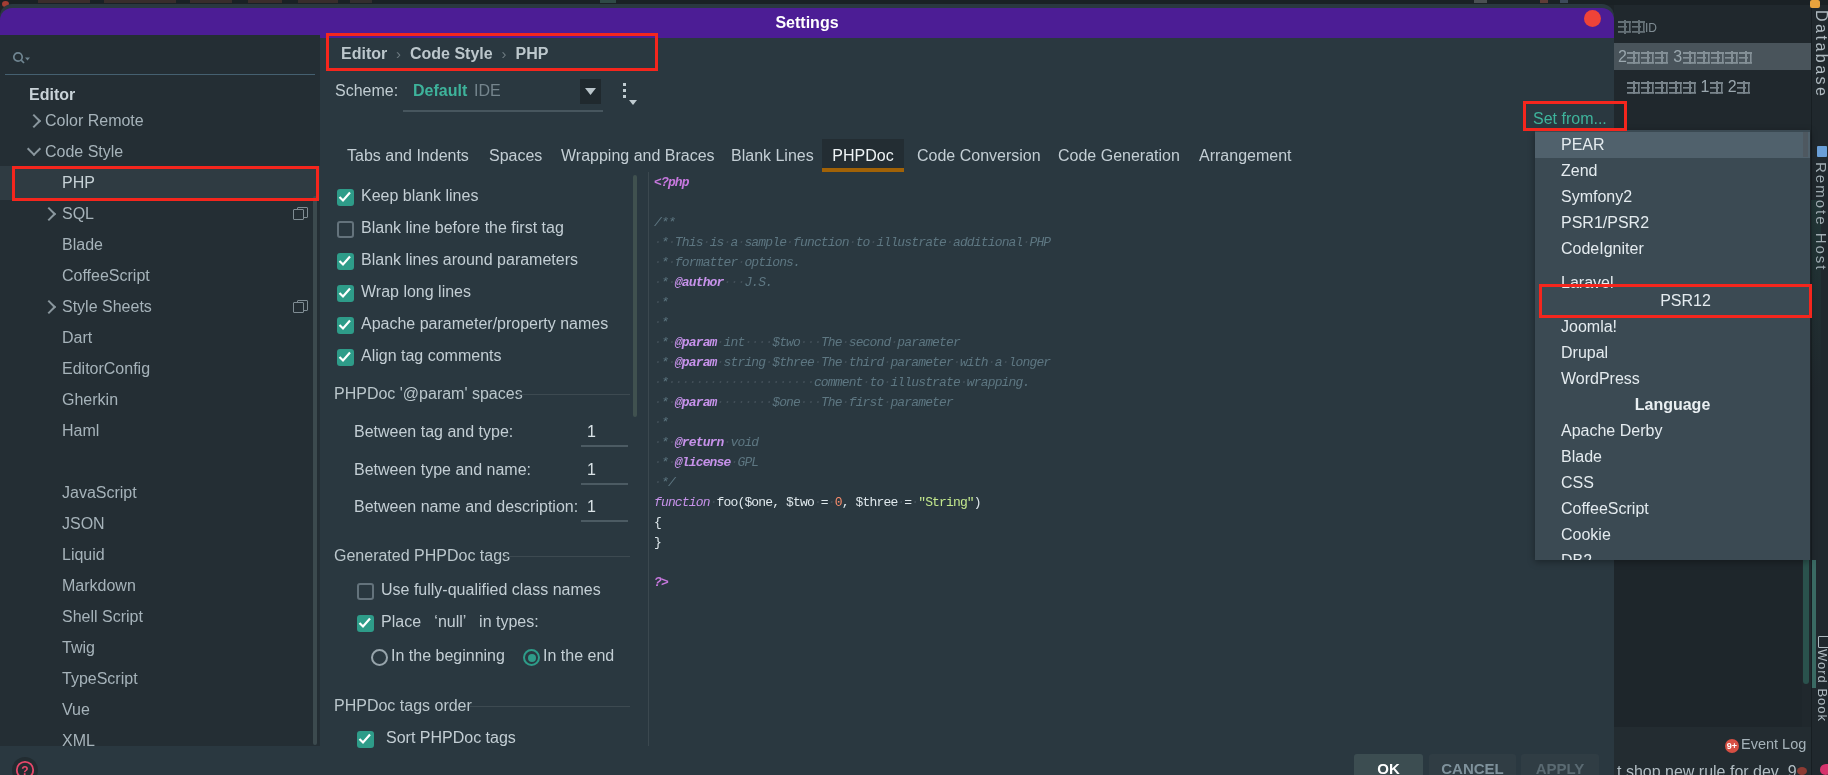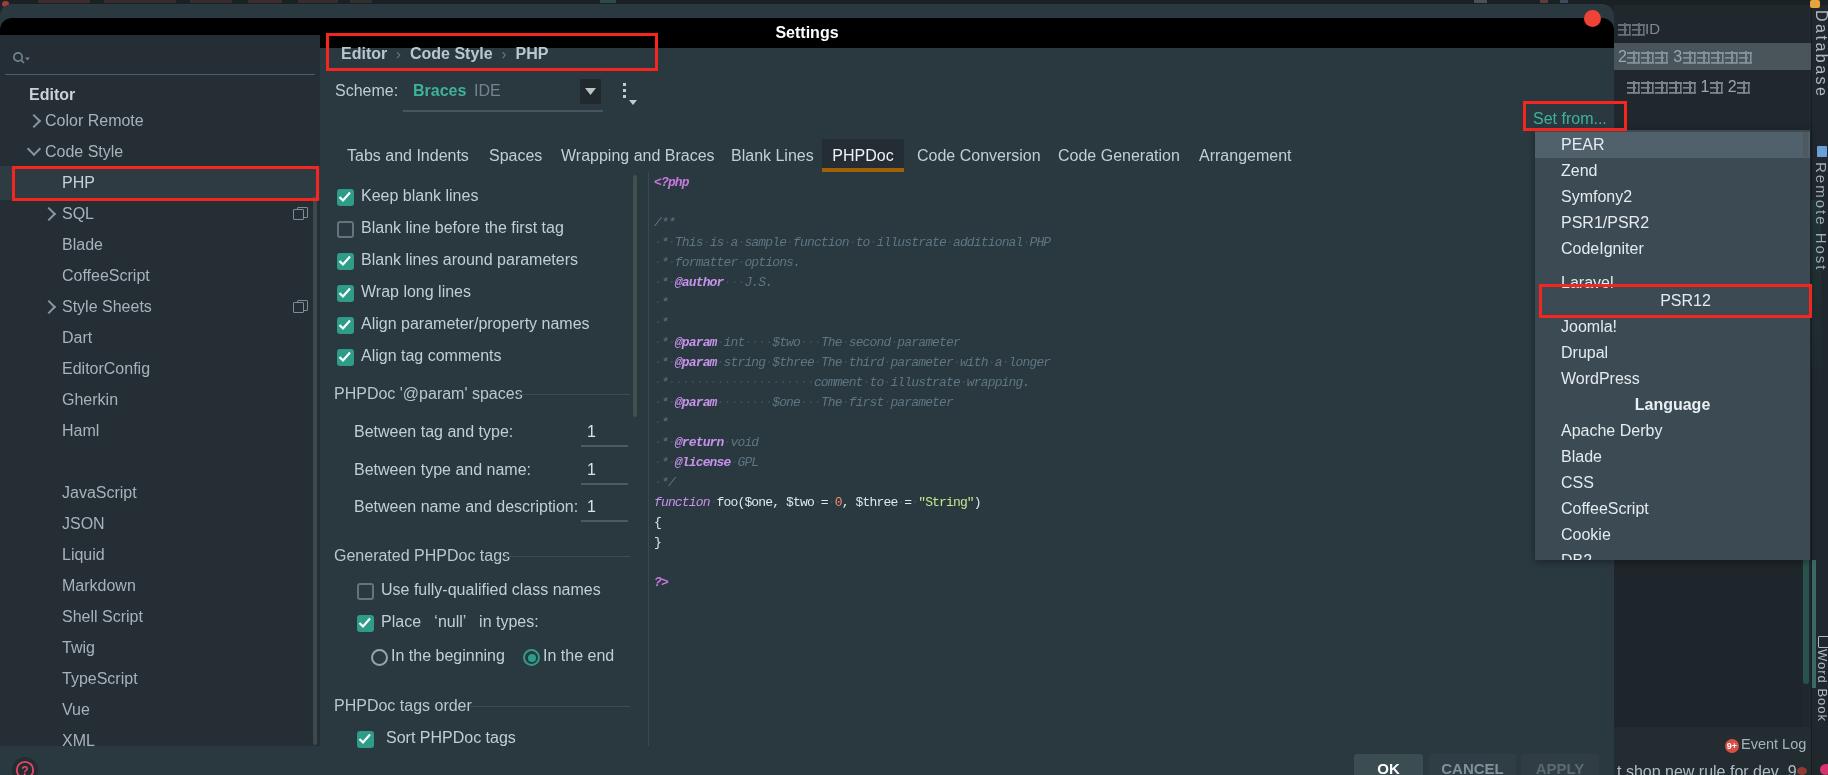--- a/index.html
+++ b/index.html
@@ -12,21 +12,21 @@
       background:
         linear-gradient(currentColor,currentColor) 0 1px/100% 2px no-repeat,
         linear-gradient(currentColor,currentColor) 0 6px/70% 1.6px no-repeat,
         linear-gradient(currentColor,currentColor) 0 11px/100% 1.8px no-repeat,
         linear-gradient(currentColor,currentColor) 6px 0/2px 100% no-repeat,
         linear-gradient(currentColor,currentColor) 11px 3px/1.6px 9px no-repeat;
       opacity:.72;}
   
   #dialog{position:absolute;left:0;top:4px;width:1614px;height:771px;
           background:#2a3840;border-radius:12px 12px 0 0;z-index:10;}
-  #titlebar{position:absolute;left:0;top:14px;width:100%;height:30px;background:#000000;
+  #titlebar{position:absolute;left:0;top:4px;width:100%;height:30px;background:#4c1d95;
             border-radius:12px 12px 0 0;}
   #titlebar .t{position:absolute;left:0;right:0;top:6px;text-align:center;
                color:#fff;font-size:16px;font-weight:bold;}
   #closebtn{position:absolute;left:1584px;top:6px;width:17px;height:17px;border-radius:50%;
             background:#ef4338;}
   #tree{position:absolute;left:0;top:31px;width:320px;height:711px;background:#242e34;overflow:hidden;
         font-size:16px;color:#a6b3ba;}
   #content{position:absolute;left:320px;top:31px;width:1294px;height:740px;font-size:16px;
            color:#c3ced4;}
   .hrule{position:absolute;height:1px;background:#3d4a51;}
@@ -86,21 +86,21 @@
   <div class="abs" style="left:248px;top:0;width:34px;height:3px;background:#3b2d2b;"></div>
   <div class="abs" style="left:298px;top:0;width:40px;height:3px;background:#382d2c;"></div>
   <div class="abs" style="left:350px;top:0;width:22px;height:3px;background:#332e2f;"></div>
   <div class="abs" style="left:600px;top:0;width:16px;height:3px;background:#2f4a46;"></div>
   <div class="abs" style="left:1474px;top:0;width:13px;height:3px;background:#4a5053;"></div>
   <div class="abs" style="left:1540px;top:0;width:8px;height:3px;background:#5e3c37;"></div>
   <div class="abs" style="left:1560px;top:0;width:8px;height:3px;background:#3d4a5a;"></div>
 </div>
 <div id="rightbg">
 
-  <div class="lab" style="left:3px;top:20px;font-size:15px;color:#7f8c93;"><span class="cj"></span><span class="cj"></span>ID</div>
+  <div class="lab" style="left:3px;top:20px;font-size:12px;color:#7f8c93;"><span class="cj"></span><span class="cj"></span>ID</div>
   <div class="abs" style="left:0;top:43px;width:197px;height:27px;background:#49545b;"></div>
   <div class="lab" style="left:4px;top:48px;font-size:16px;color:#9aa7ae;">2<span class="cj"></span><span class="cj"></span><span class="cj"></span> 3<span class="cj"></span><span class="cj"></span><span class="cj"></span><span class="cj"></span><span class="cj"></span></div>
   <div class="lab" style="left:12px;top:78px;font-size:16px;color:#9aa7ae;"><span class="cj"></span><span class="cj"></span><span class="cj"></span><span class="cj"></span><span class="cj"></span> 1<span class="cj"></span> 2<span class="cj"></span></div>
 
   <div class="abs" style="left:0;top:560px;width:188px;height:167px;background:#1e262b;"></div>
 
   <div class="abs" style="left:0;top:727px;width:214px;height:48px;background:#232c31;"></div>
   <div class="abs" style="left:111px;top:739px;width:14px;height:14px;border-radius:50%;background:#d64f43;color:#fff;font-size:9px;font-weight:bold;text-align:center;line-height:14px;">9+</div>
   <div class="lab" style="left:127px;top:736px;font-size:14.5px;color:#a5b2b9;">Event Log</div>
   <div class="lab" style="left:3px;top:763px;font-size:16px;color:#b3bec4;white-space:nowrap;">t shop new rule for dev&nbsp;&nbsp;9</div>
@@ -157,21 +157,21 @@
     <div class="trow" style="top:628px;"><span style="margin-left:62px;">TypeScript</span></div>
     <div class="trow" style="top:659px;"><span style="margin-left:62px;">Vue</span></div>
     <div class="trow" style="top:690px;"><span style="margin-left:62px;">XML</span></div>
     <div class="abs" style="left:313px;top:161px;width:4px;height:549px;background:#3c4a4e;border-radius:2px;"></div>
   </div>
   <div id="content">
 
     <div class="lab" style="left:21px;top:10px;font-weight:bold;color:#bcc7cc;">Editor&nbsp;&nbsp;<span style="color:#6d7a80;font-weight:400;font-size:15px;">›</span>&nbsp;&nbsp;Code Style&nbsp;&nbsp;<span style="color:#6d7a80;font-weight:400;font-size:15px;">›</span>&nbsp;&nbsp;PHP</div>
 
     <div class="lab" style="left:15px;top:47px;color:#c0ccd1;">Scheme:</div>
-    <div class="lab" style="left:93px;top:47px;color:#3eb39b;font-weight:bold;">Braces</div>
+    <div class="lab" style="left:93px;top:47px;color:#3eb39b;font-weight:bold;">Default</div>
     <div class="lab" style="left:154px;top:47px;color:#75858d;">IDE</div>
     <div class="abs" style="left:260px;top:44px;width:21px;height:25px;background:#20292e;">
       <svg width="11" height="7" style="position:absolute;left:5px;top:9px;">
           <path d="M0 0 L11 0 L5.5 7 Z" fill="#b9c4c9"></path>
         </svg>
     </div>
     <div class="abs" style="left:83px;top:75px;width:200px;height:2px;background:#47565e;"></div>
     <div class="abs" style="left:303px;top:48px;">
       <div style="width:3px;height:3px;background:#c0ccd1;margin-bottom:3px;"></div>
       <div style="width:3px;height:3px;background:#c0ccd1;margin-bottom:3px;"></div>
@@ -208,21 +208,21 @@
         <svg width="14" height="12" viewBox="0 0 14 12">
           <polyline points="1.5,6 5,9.5 12,1.5" fill="none" stroke="#fff" stroke-width="2.2"></polyline>
         </svg>
       </div>
     <div class="lab" style="left:41px;top:248px;">Wrap long lines</div>
     <div class="cb on" style="left:17px;top:282px;">
         <svg width="14" height="12" viewBox="0 0 14 12">
           <polyline points="1.5,6 5,9.5 12,1.5" fill="none" stroke="#fff" stroke-width="2.2"></polyline>
         </svg>
       </div>
-    <div class="lab" style="left:41px;top:280px;">Align parameter/property names</div>
+    <div class="lab" style="left:41px;top:280px;">Apache parameter/property names</div>
     <div class="cb on" style="left:17px;top:314px;">
         <svg width="14" height="12" viewBox="0 0 14 12">
           <polyline points="1.5,6 5,9.5 12,1.5" fill="none" stroke="#fff" stroke-width="2.2"></polyline>
         </svg>
       </div>
     <div class="lab" style="left:41px;top:312px;">Align tag comments</div>
     <div class="lab" style="left:14px;top:350px;color:#bac6cb;">PHPDoc '@param' spaces</div>
     <div class="hrule" style="left:198px;top:359px;width:112px;"></div>
     <div class="lab" style="left:34px;top:388px;">Between tag and type:</div>
     <div class="num" style="left:267px;top:388px;">1</div>

